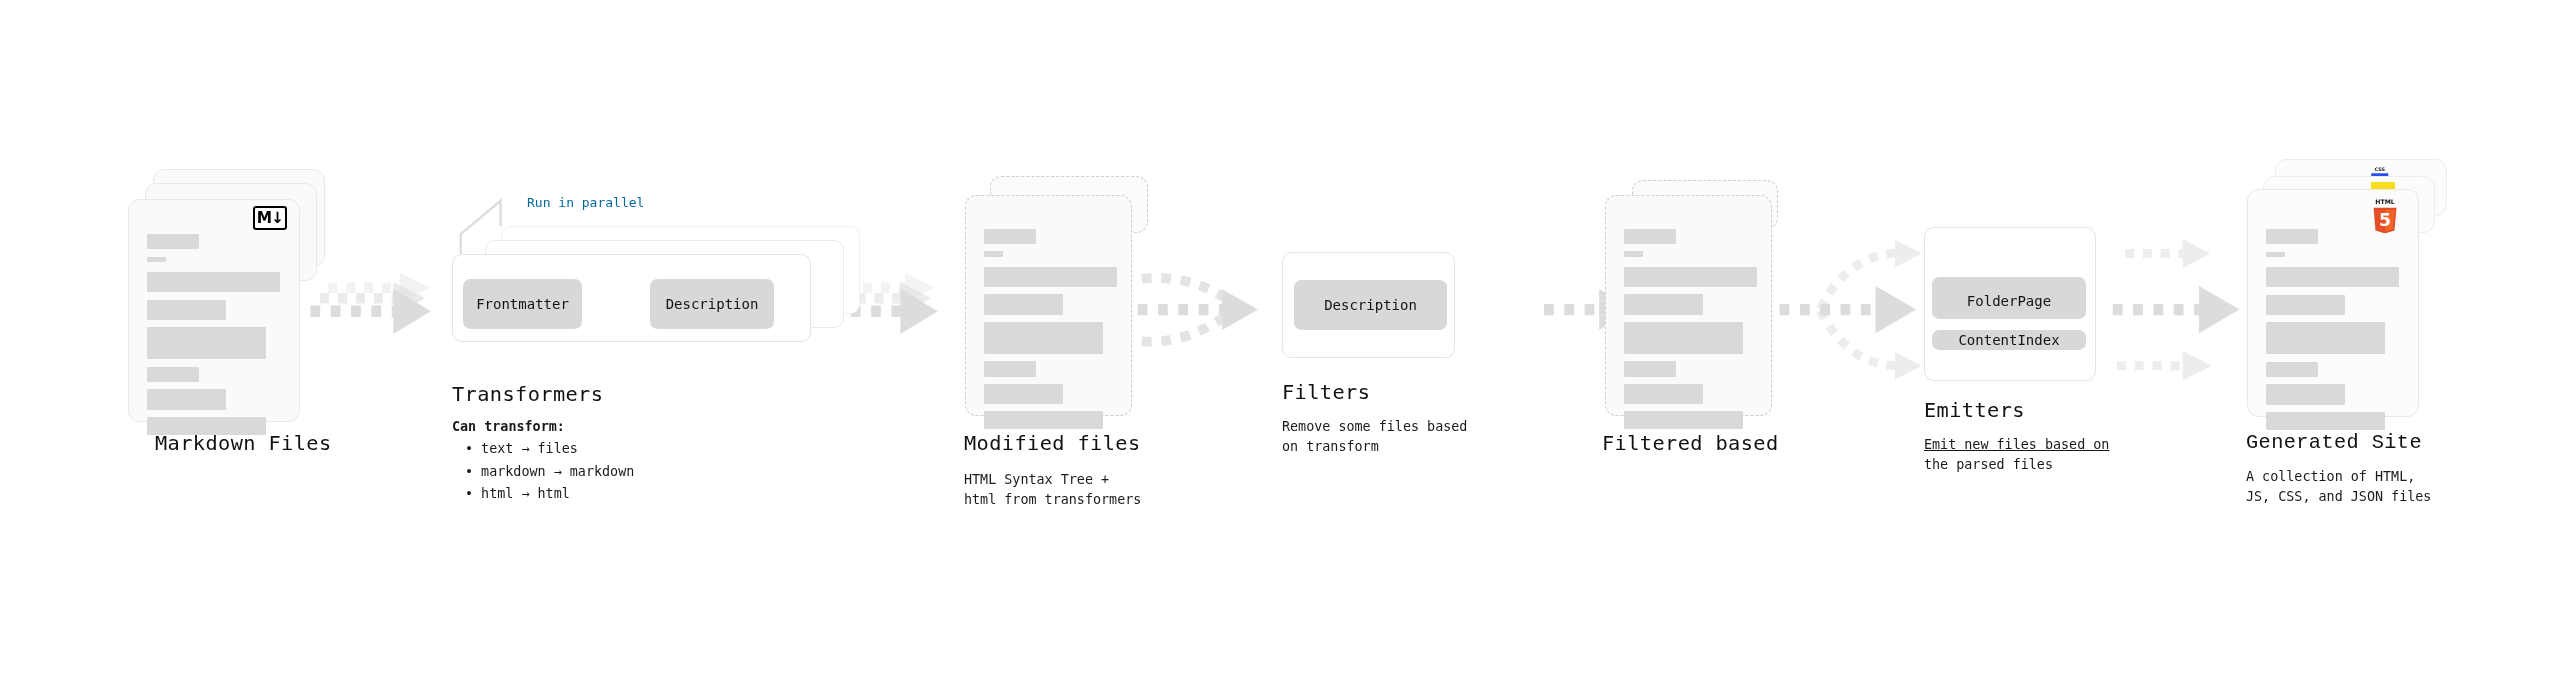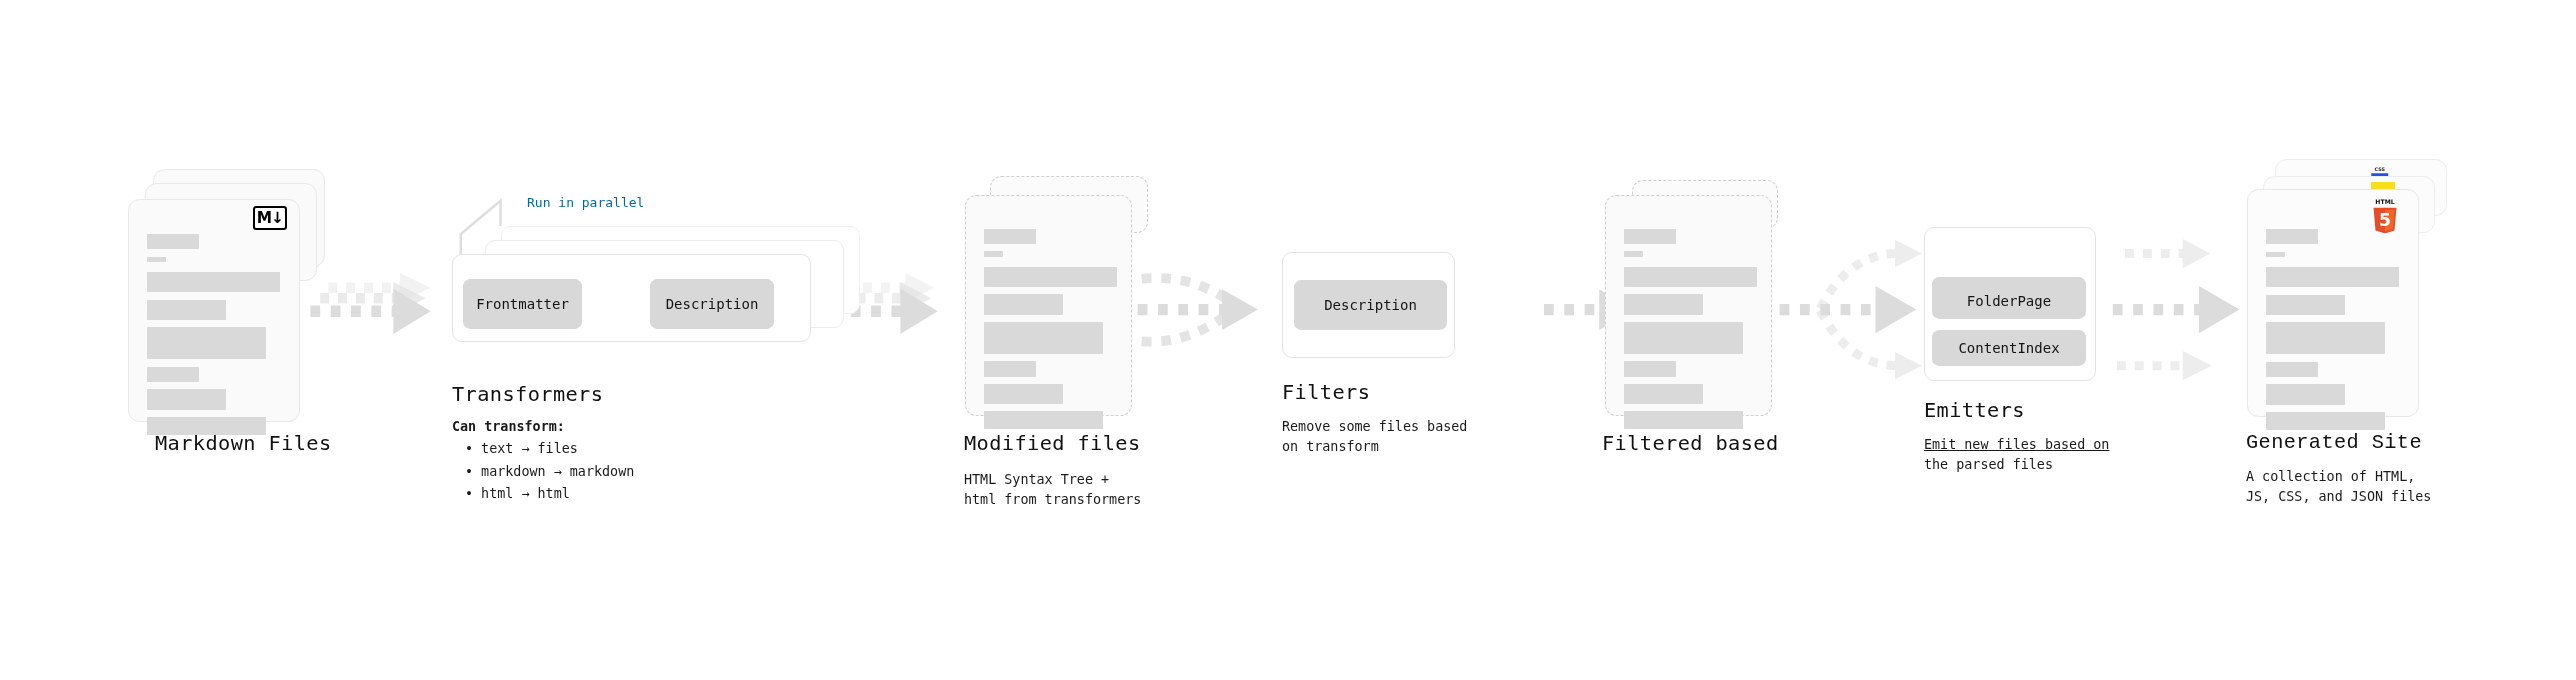--- a/index.html
+++ b/index.html
@@ -331,21 +331,21 @@
   </div>
 
   <div>
     <div class="modbox" style="left:1924px; top:227px; width:172px; height:154px;"></div>
     <div class="chip" style="left:1932px; top:236px; width:154px; height:36px;margin-top:41px;">
       <span>ContentPage</span>
     </div>
     <div class="chip" style="left:1932px; top:283px; width:154px; height:36px;">
       <span>FolderPage</span>
     </div>
-    <div class="chip" style="left:1932px; top:330px; width:154px; height:36px;">
+    <div class="chip" style="left:1932px; top:330px; width:154px; height:20px;">
       <span>ContentIndex</span>
     </div>
 
     <div class="title" style="left:1924px; top:398px;">Emitters</div>
     <div class="subtitle" style="left:1924px; top:436px;text-decoration:underline;">Emit new files based on</div>
     <div class="subtitle" style="left:1924px; top:456px;">the parsed files</div>
   </div>
 
   <div>
 

